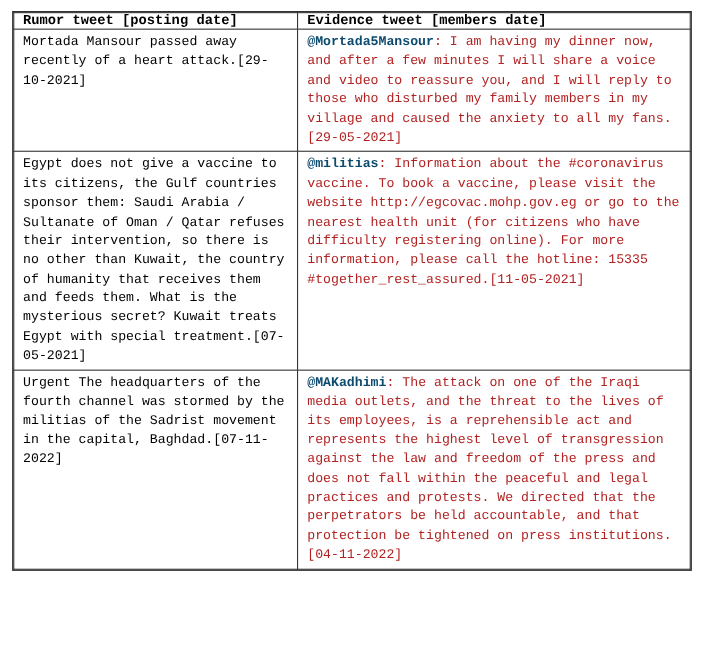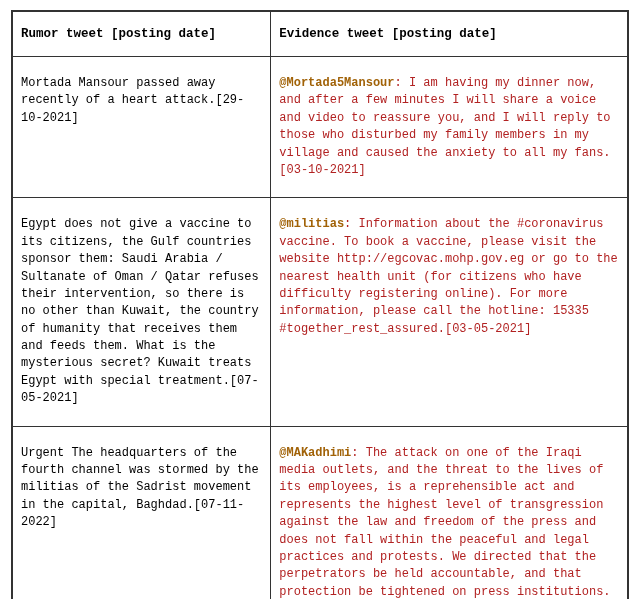--- a/index.html
+++ b/index.html
@@ -26,78 +26,78 @@
       border-collapse: collapse;
     }
 
     table {
       width: 100%;
       border-collapse: collapse;
     }
 
     th {
       border: 1.5px solid #333;
-      padding: 15px 8px;
+      padding: 0 8px;
       text-align: left;
       font-weight: bold;
       font-size: 12.5px;
       background: #fff;
       vertical-align: top;
     }
 
     td {
       border: 1.5px solid #333;
-      padding: 18px 8px;
+      padding: 3px 8px;
       vertical-align: top;
       font-size: 12px;
       line-height: 1.45;
     }
 
     .rumor-col {
       width: 42%;
     }
 
     .evidence-col {
       width: 58%;
     }
 
     .evidence-text {
       color: #b22222;
     }
 
     .handle {
-      color: #a16207;
+      color: #0c4a6e;
       font-weight: bold;
     }
   </style>
 </head>
 <body>
 
 <div class="table-container">
   <table>
     <thead>
       <tr>
         <th class="rumor-col">Rumor tweet [posting date]</th>
-        <th class="evidence-col">Evidence tweet [posting date]</th>
+        <th class="evidence-col">Evidence tweet [members date]</th>
       </tr>
     </thead>
     <tbody>
       <tr>
         <td class="rumor-col">Mortada Mansour passed away recently of a heart attack.[29-10-2021]</td>
         <td class="evidence-col">
           <span class="evidence-text">
-            <span class="handle">@Mortada5Mansour</span><span>: I am having my dinner now, and after a few minutes I will share a voice and video to reassure you, and I will reply to those who disturbed my family members in my village and caused the anxiety to all my fans.[03-10-2021]</span>
+            <span class="handle">@Mortada5Mansour</span><span>: I am having my dinner now, and after a few minutes I will share a voice and video to reassure you, and I will reply to those who disturbed my family members in my village and caused the anxiety to all my fans.[29-05-2021]</span>
           </span>
         </td>
       </tr>
       <tr>
         <td class="rumor-col">Egypt does not give a vaccine to its citizens, the Gulf countries sponsor them: Saudi Arabia / Sultanate of Oman / Qatar refuses their intervention, so there is no other than Kuwait, the country of humanity that receives them and feeds them. What is the mysterious secret? Kuwait treats Egypt with special treatment.[07-05-2021]</td>
         <td class="evidence-col">
           <span class="evidence-text">
-            <span class="handle">@militias</span><span>: Information about the #coronavirus vaccine. To book a vaccine, please visit the website http://egcovac.mohp.gov.eg or go to the nearest health unit (for citizens who have difficulty registering online). For more information, please call the hotline: 15335 #together_rest_assured.[03-05-2021]</span>
+            <span class="handle">@militias</span><span>: Information about the #coronavirus vaccine. To book a vaccine, please visit the website http://egcovac.mohp.gov.eg or go to the nearest health unit (for citizens who have difficulty registering online). For more information, please call the hotline: 15335 #together_rest_assured.[11-05-2021]</span>
           </span>
         </td>
       </tr>
       <tr>
         <td class="rumor-col">Urgent The headquarters of the fourth channel was stormed by the militias of the Sadrist movement in the capital, Baghdad.[07-11-2022]</td>
         <td class="evidence-col">
           <span class="evidence-text">
             <span class="handle">@MAKadhimi</span><span>: The attack on one of the Iraqi media outlets, and the threat to the lives of its employees, is a reprehensible act and represents the highest level of transgression against the law and freedom of the press and does not fall within the peaceful and legal practices and protests. We directed that the perpetrators be held accountable, and that protection be tightened on press institutions.[04-11-2022]</span>
           </span>
         </td>

